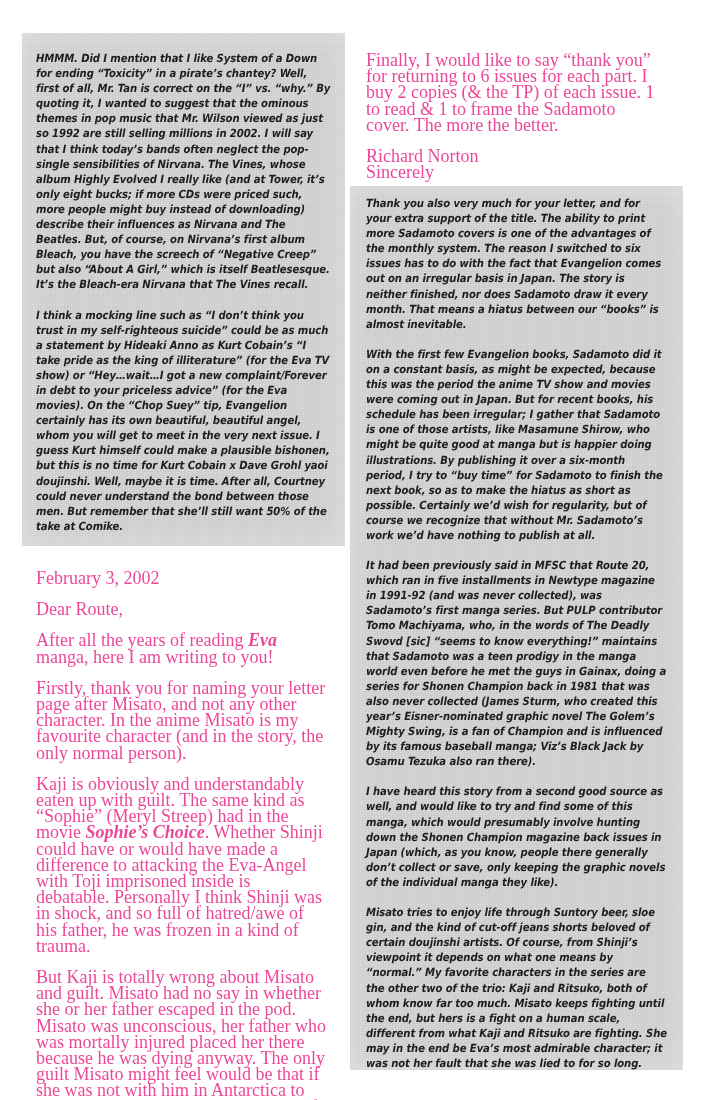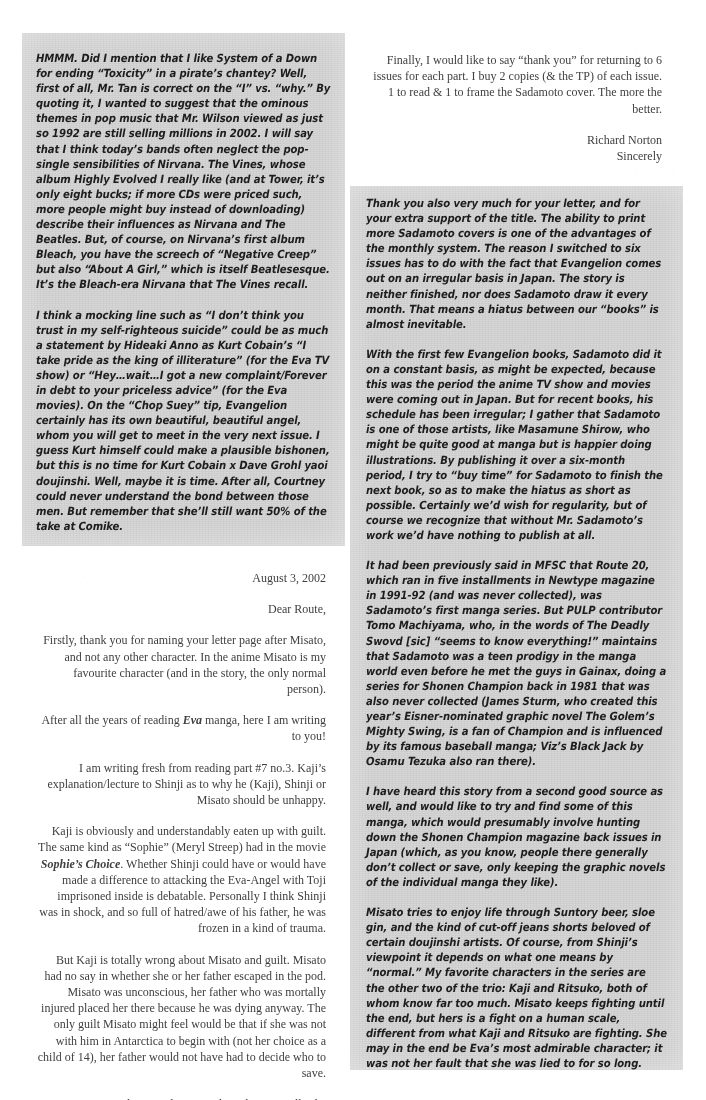--- a/index.html
+++ b/index.html
@@ -76,24 +76,23 @@
   }
   .editor-pad-right {
     position: relative;
     padding: 0 0 0 16px;
     width: 301px;
   }
 
   
   .letter-text {
     font-family: "Liberation Serif", "DejaVu Serif", serif;
-    font-size: 12px;
+    font-size: 18px;
     line-height: 16.2px;
-    color: #404040;
-    text-align: right;
+    color: #ec4899;
   }
   .letter-text p {
     margin: 0 0 15px 0;
   }
   .letter-text p:last-child { margin-bottom: 0; }
 
   .letter-left {
     position: absolute;
     left: 36px;
     top: 570px;
@@ -138,25 +137,24 @@
   <div class="gray-panel panel-left"></div>
 
   <div class="col col-left">
     <div class="editor-pad-left editor-text">
       <p>HMMM. Did I mention that I like System of a Down for ending “Toxicity” in a pirate’s chantey? Well, first of all, Mr. Tan is correct on the “I” vs. “why.” By quoting it, I wanted to suggest that the ominous themes in pop music that Mr. Wilson viewed as just so 1992 are still selling millions in 2002. I will say that I think today’s bands often neglect the pop-single sensibilities of Nirvana. The Vines, whose album Highly Evolved I really like (and at Tower, it’s only eight bucks; if more CDs were priced such, more people might buy instead of downloading) describe their influences as Nirvana and The Beatles. But, of course, on Nirvana’s first album Bleach, you have the screech of “Negative Creep” but also “About A Girl,” which is itself Beatlesesque. It’s the Bleach-era Nirvana that The Vines recall.</p>
       <p>I think a mocking line such as “I don’t think you trust in my self-righteous suicide” could be as much a statement by Hideaki Anno as Kurt Cobain’s “I take pride as the king of illiterature” (for the Eva TV show) or “Hey…wait…I got a new complaint/Forever in debt to your priceless advice” (for the Eva movies). On the “Chop Suey” tip, Evangelion certainly has its own beautiful, beautiful angel, whom you will get to meet in the very next issue. I guess Kurt himself could make a plausible bishonen, but this is no time for Kurt Cobain x Dave Grohl yaoi doujinshi. Well, maybe it is time. After all, Courtney could never understand the bond between those men. But remember that she’ll still want 50% of the take at Comike.</p>
     </div>
   </div>
 
   <div class="letter-left letter-text">
-    <p>August 3, 2002</p>
+    <p>February 3, 2002</p>
     <p>Dear Route,</p>
+    <p>After all the years of reading <em class="title">Eva</em> manga, here I am writing to you!</p>
     <p>Firstly, thank you for naming your letter page after Misato, and not any other character. In the anime Misato is my favourite character (and in the story, the only normal person).</p>
-    <p>After all the years of reading <em class="title">Eva</em> manga, here I am writing to you!</p>
-    <p>I am writing fresh from reading part #7 no.3. Kaji’s explanation/lecture to Shinji as to why he (Kaji), Shinji or Misato should be unhappy.</p>
     <p>Kaji is obviously and understandably eaten up with guilt. The same kind as “Sophie” (Meryl Streep) had in the movie <em class="title">Sophie’s Choice</em>. Whether Shinji could have or would have made a difference to attacking the Eva-Angel with Toji imprisoned inside is debatable. Personally I think Shinji was in shock, and so full of hatred/awe of his father, he was frozen in a kind of trauma.</p>
     <p>But Kaji is totally wrong about Misato and guilt. Misato had no say in whether she or her father escaped in the pod. Misato was unconscious, her father who was mortally injured placed her there because he was dying anyway. The only guilt Misato might feel would be that if she was not with him in Antarctica to begin with (not her choice as a child of 14), her father would not have had to decide who to save.</p>
     <p>So Misato does not deserve to be unhappy at all. The opposite in fact.</p>
   </div>
 
   <div class="letter-right letter-text">
     <p>Finally, I would like to say “thank you” for returning to 6 issues for each part. I buy 2 copies (&amp; the TP) of each issue. 1 to read &amp; 1 to frame the Sadamoto cover. The more the better.</p>
     <div class="sig-block">
       <div>Richard Norton</div>
       <div>Sincerely</div>

